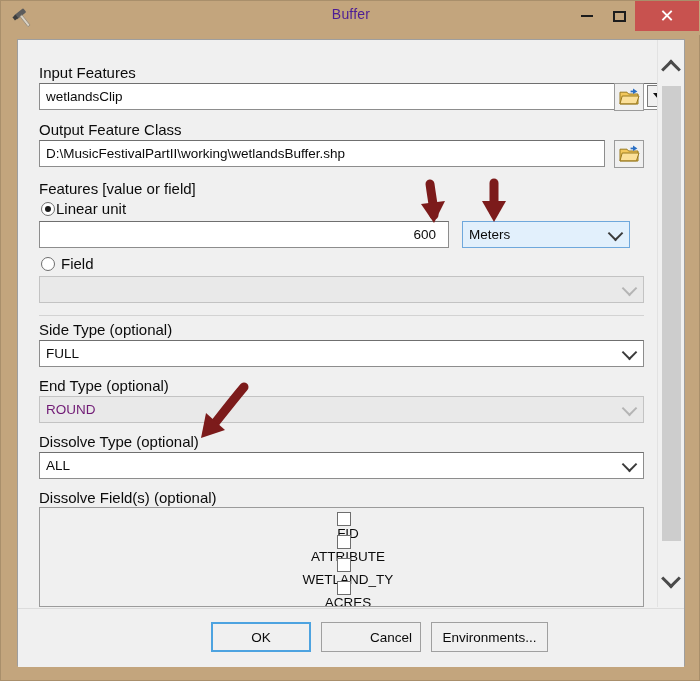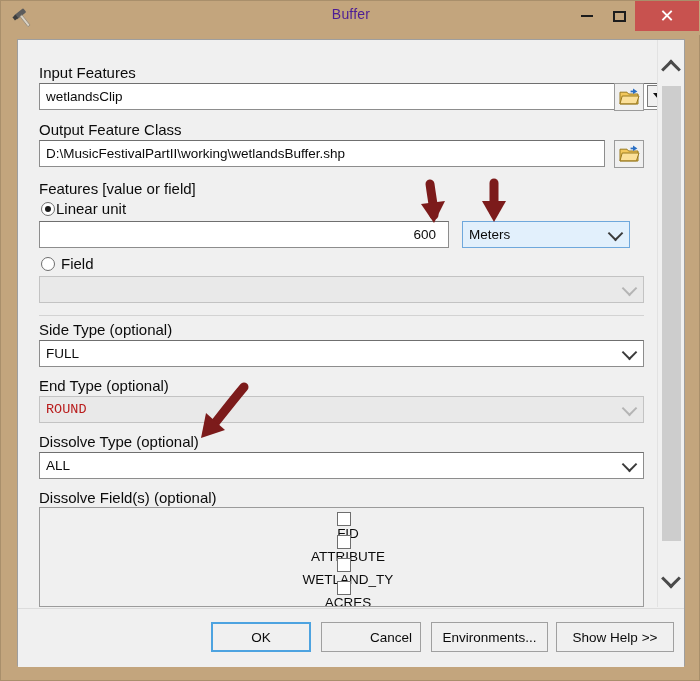--- a/index.html
+++ b/index.html
@@ -75,21 +75,21 @@
   .field{
     position:absolute;
     box-sizing:border-box;
     background:#ffffff;
     border:1px solid #8d8d8d;
     border-top-color:#6f6f6f;
     font-size:13.5px;color:#0b0b0b;
     display:flex;align-items:center;
     padding:0 6px;
   }
-  .field.disabled{background:#e9e9e9;border-color:#c3c3c3;color:#b91c1c;font-family:Liberation Mono, monospace;}
+  .field.disabled{background:#e9e9e9;border-color:#c3c3c3;color:#701a75;}
   .field.right{justify-content:flex-end;padding-right:12px;}
   .field.focus{
     background:#e2f0fc;border:1px solid #6fa8dc;
   }
 
   
   .combo-btn-classic{
     position:absolute;top:1px;right:1px;width:22px;height:22px;
     background:#f0f0f0;
     border:1px solid #7b7b7b;
@@ -331,21 +331,20 @@
         <div class="sc-arrow down">
           <span class="ch-down"></span>
         </div>
       </div>
     </div>
 
     <div class="buttonbar">
       <div class="btn default" style="left:193px;width:100px;">OK</div>
       <div class="btn" style="left:303px;width:100px;padding-left:40px;">Cancel</div>
       <div class="btn" style="left:413px;width:117px;">Environments...</div>
-      <div class="btn" style="left:538px;width:118px;">Show Help &gt;&gt;</div>
     </div>
 
   </div>
 
   <svg class="anno" style="left:0;top:0;" width="700" height="681">
 
     <g>
       <path d="M429 183 C431 198 433 207 433 214" stroke="#7c1b1b" stroke-width="9" fill="none" stroke-linecap="round"></path>
       <path d="M420 203 L433 222 L444 200 Z" fill="#7c1b1b"></path>
     </g>

